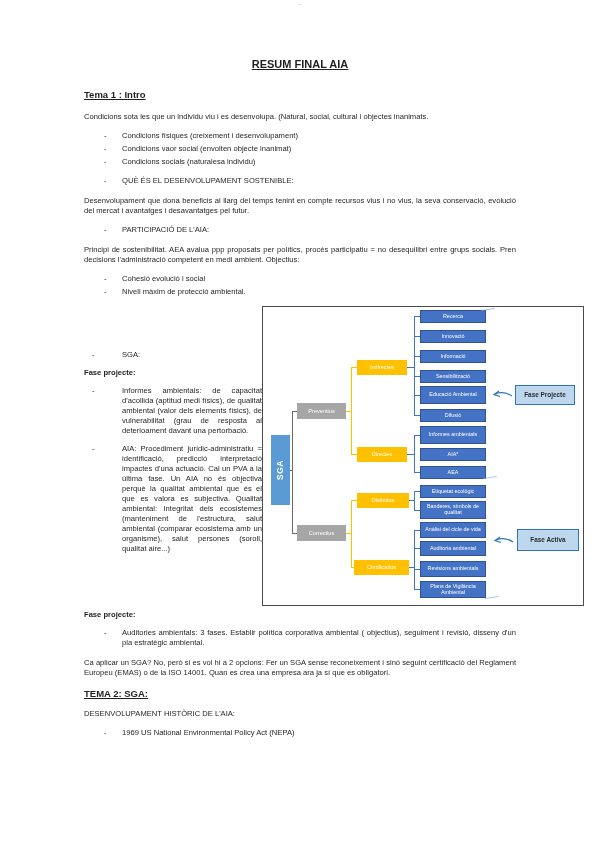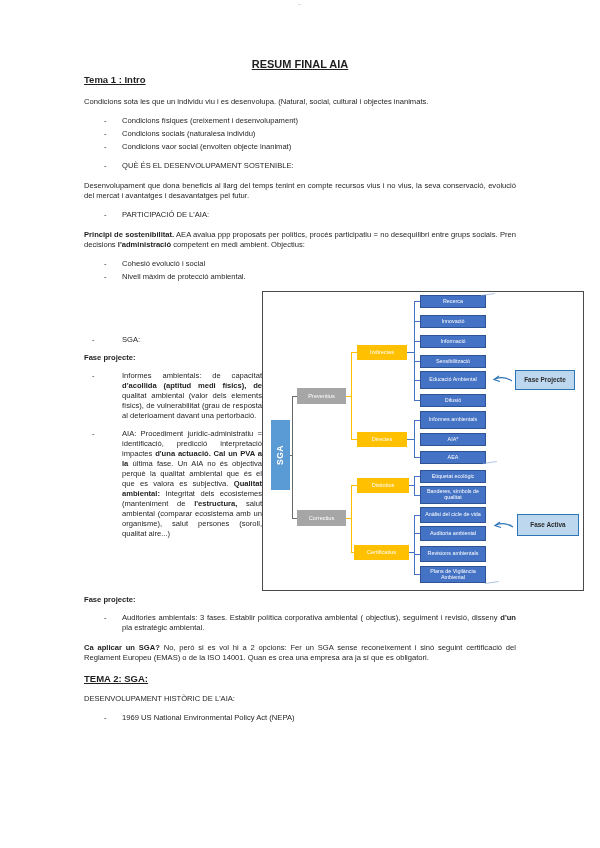--- a/index.html
+++ b/index.html
@@ -11,21 +11,21 @@
     color:#1f1f1f;
     overflow:hidden;
     box-sizing:border-box;
     padding:58px 84px 0 84px;
   }
   .top-mark{
     position:absolute;top:1px;left:0;width:600px;
     text-align:center;font-size:5px;color:#aaaaaa;letter-spacing:1px;
   }
   .title{
-    margin:0 0 4px 0;
+    margin:0 0 19px 0;
     text-align:center;
     font-size:11px;font-weight:bold;text-decoration:underline;
   }
   .h-tema{
     margin:0 0 12px 0;
     font-size:9.5px;font-weight:bold;text-decoration:underline;
   }
   .h-tema2{
     margin:10px 0 10px 0;
     font-size:9.5px;font-weight:bold;text-decoration:underline;
@@ -40,21 +40,21 @@
     padding-left:38px;
     font-size:7.6px;line-height:10px;
     margin:0 0 10px 0;
   }
   .bullet::before{
     content:"-";
     position:absolute;left:20px;top:0;
   }
   .blist .bullet{margin:0 0 3px 0;}
   .blist{margin:0 0 9px 0;}
-  .bold{font-weight:bold;margin-top:48px;}
+  .bold{font-weight:normal;margin-top:48px;}
   
   .row{display:flex;align-items:center;margin:4px 0 4px 0;}
   .leftcol{width:178px;flex:none;}
   .leftcol .bullet{padding-left:38px;margin-bottom:8px;text-align:justify;}
   .leftcol .bullet::before{left:8px;}
   .fase-head{margin:0 0 8px 0;font-size:7.6px;line-height:10px;font-weight:bold;}
   
   .diagram{
     position:relative;flex:none;
     width:322px;height:300px;
@@ -101,22 +101,22 @@
 
   <h1 class="title">RESUM FINAL AIA</h1>
 
   <h2 class="h-tema">Tema 1 : Intro</h2>
 
 
   <p class="body">Condicions sota les que un individu viu i es desenvolupa. (Natural, social, cultural i objectes inanimats.</p>
 
   <div class="blist">
     <div class="bullet"><span>Condicions físiques (creixement i desenvolupament)</span></div>
+    <div class="bullet"><span>Condicions vaor social (envolten objecte inanimat)</span></div>
     <div class="bullet"><span>Condicions socials (naturalesa individu)</span></div>
-    <div class="bullet"><span>Condicions vaor social (envolten objecte inanimat)</span></div>
   </div>
 
 
   <div class="bullet"><span>QUÈ ÉS EL DESENVOLUPAMENT SOSTENIBLE:</span></div>
 
   <p class="body just">Desenvolupament que dona beneficis al llarg del temps tenint en compte recursos vius i no vius, la seva conservació, evolució del mercat i avantatges i desavantatges pel futur.</p>
 
   <div class="bullet"><span>PARTICIPACIÓ DE L'AIA:</span></div>
 
   <p class="body just"><b class="bold">Principi de sostenibilitat.</b><span> AEA avalua ppp proposats per polítics, procés participatiu = no desequilibri entre grups socials. Pren decisions </span><b class="bold">l'administració</b><span> competent en medi ambient. Objectius:</span></p>

